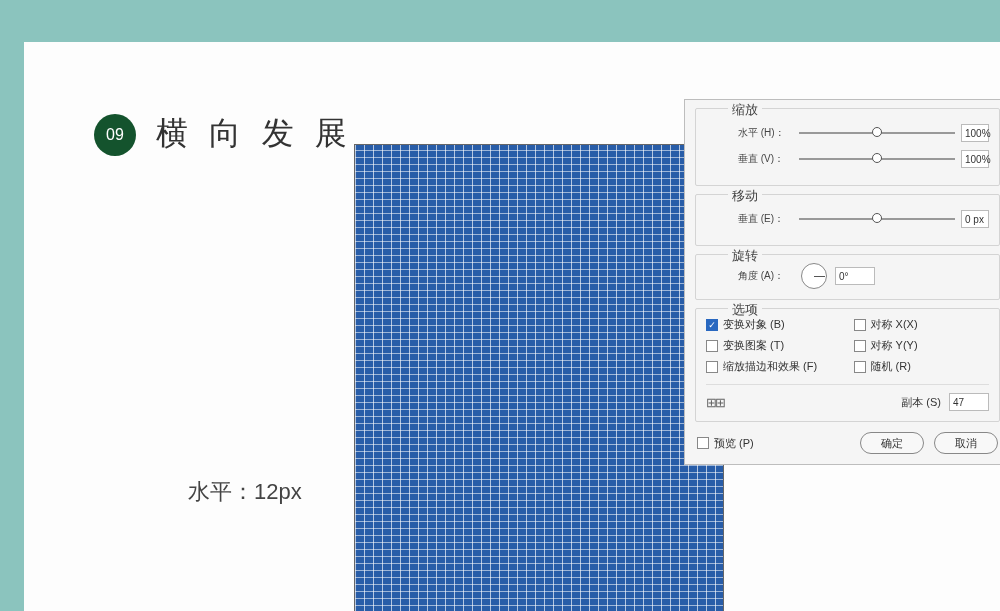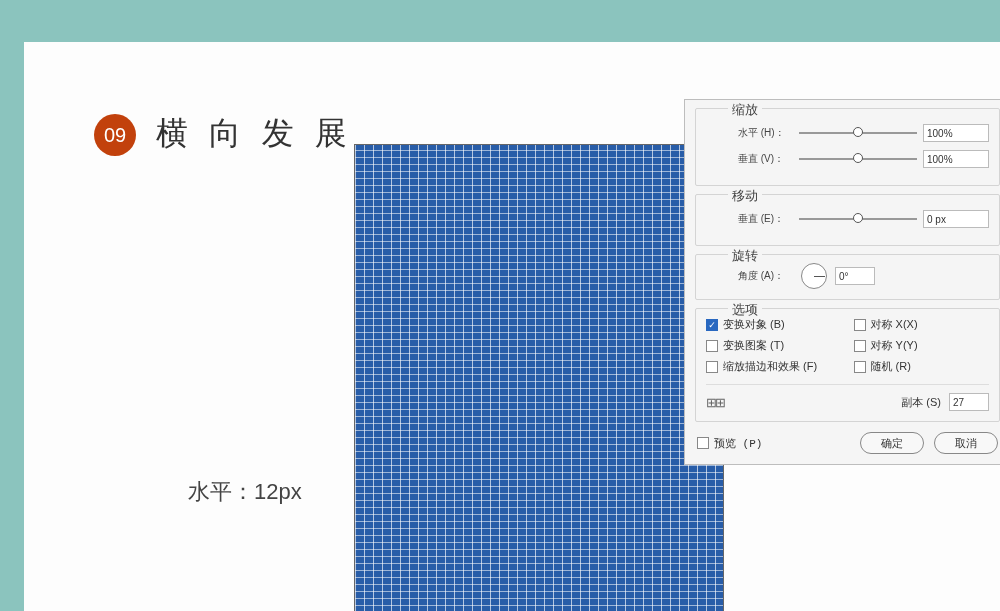--- a/index.html
+++ b/index.html
@@ -19,26 +19,26 @@
       right: 0;
       bottom: 0;
     }
     .badge {
       position: absolute;
       top: 72px;
       left: 70px;
       width: 42px;
       height: 42px;
       border-radius: 50%;
-      background: #c2410c;
+      background: #14532d;
       color: #fff;
       display: flex;
       align-items: center;
       justify-content: center;
-      font-size: 20px;
+      font-size: 16px;
       font-weight: 300;
     }
     .page-title {
       position: absolute;
       top: 70px;
       left: 132px;
       font-size: 32px;
       font-weight: 400;
       color: #333;
       letter-spacing: 6px;
@@ -131,21 +131,21 @@
       border: 1px solid #555;
       border-radius: 50%;
       top: -5px;
       transform: translateX(-50%);
     }
     .thumb.filled {
       background: #1976d2;
       border-color: #1976d2;
     }
     .val-input {
-      width: 66px;
+      width: 28px;
       height: 18px;
       border: 1px solid #bbb;
       background: #fff;
       font-size: 10px;
       padding: 0 3px;
       display: flex;
       align-items: center;
     }
     .val-input.active {
       border: 1px solid #1976d2;
@@ -218,21 +218,20 @@
       align-items: center;
       gap: 10px;
       padding: 10px 12px;
     }
     .footer-chk {
       display: flex;
       align-items: center;
       gap: 5px;
       flex: 1;
       font-size: 11px;
-      font-family: Liberation Mono, monospace;
     }
     .btn {
       width: 64px;
       height: 22px;
       border: 1px solid #888;
       border-radius: 11px;
       background: #f8f8f8;
       display: flex;
       align-items: center;
       justify-content: center;
@@ -324,21 +323,21 @@
         </div>
         <div class="chk">
           <div class="chkbox"></div>
           <span>随机 (R)</span>
         </div>
       </div>
       <div class="copies-row">
         <span class="icon-tile">⊞⊞</span>
         <span style="flex:1"></span>
         <span>副本 (S)</span>
-        <div class="val-input" style="width:40px">27</div>
+        <div class="val-input" style="width:40px">47</div>
       </div>
     </div>
 
     <div class="footer">
       <div class="footer-chk">
         <div class="chkbox"></div>
         <span>预览 (P)</span>
       </div>
       <div class="btn">确定</div>
       <div class="btn">取消</div>

